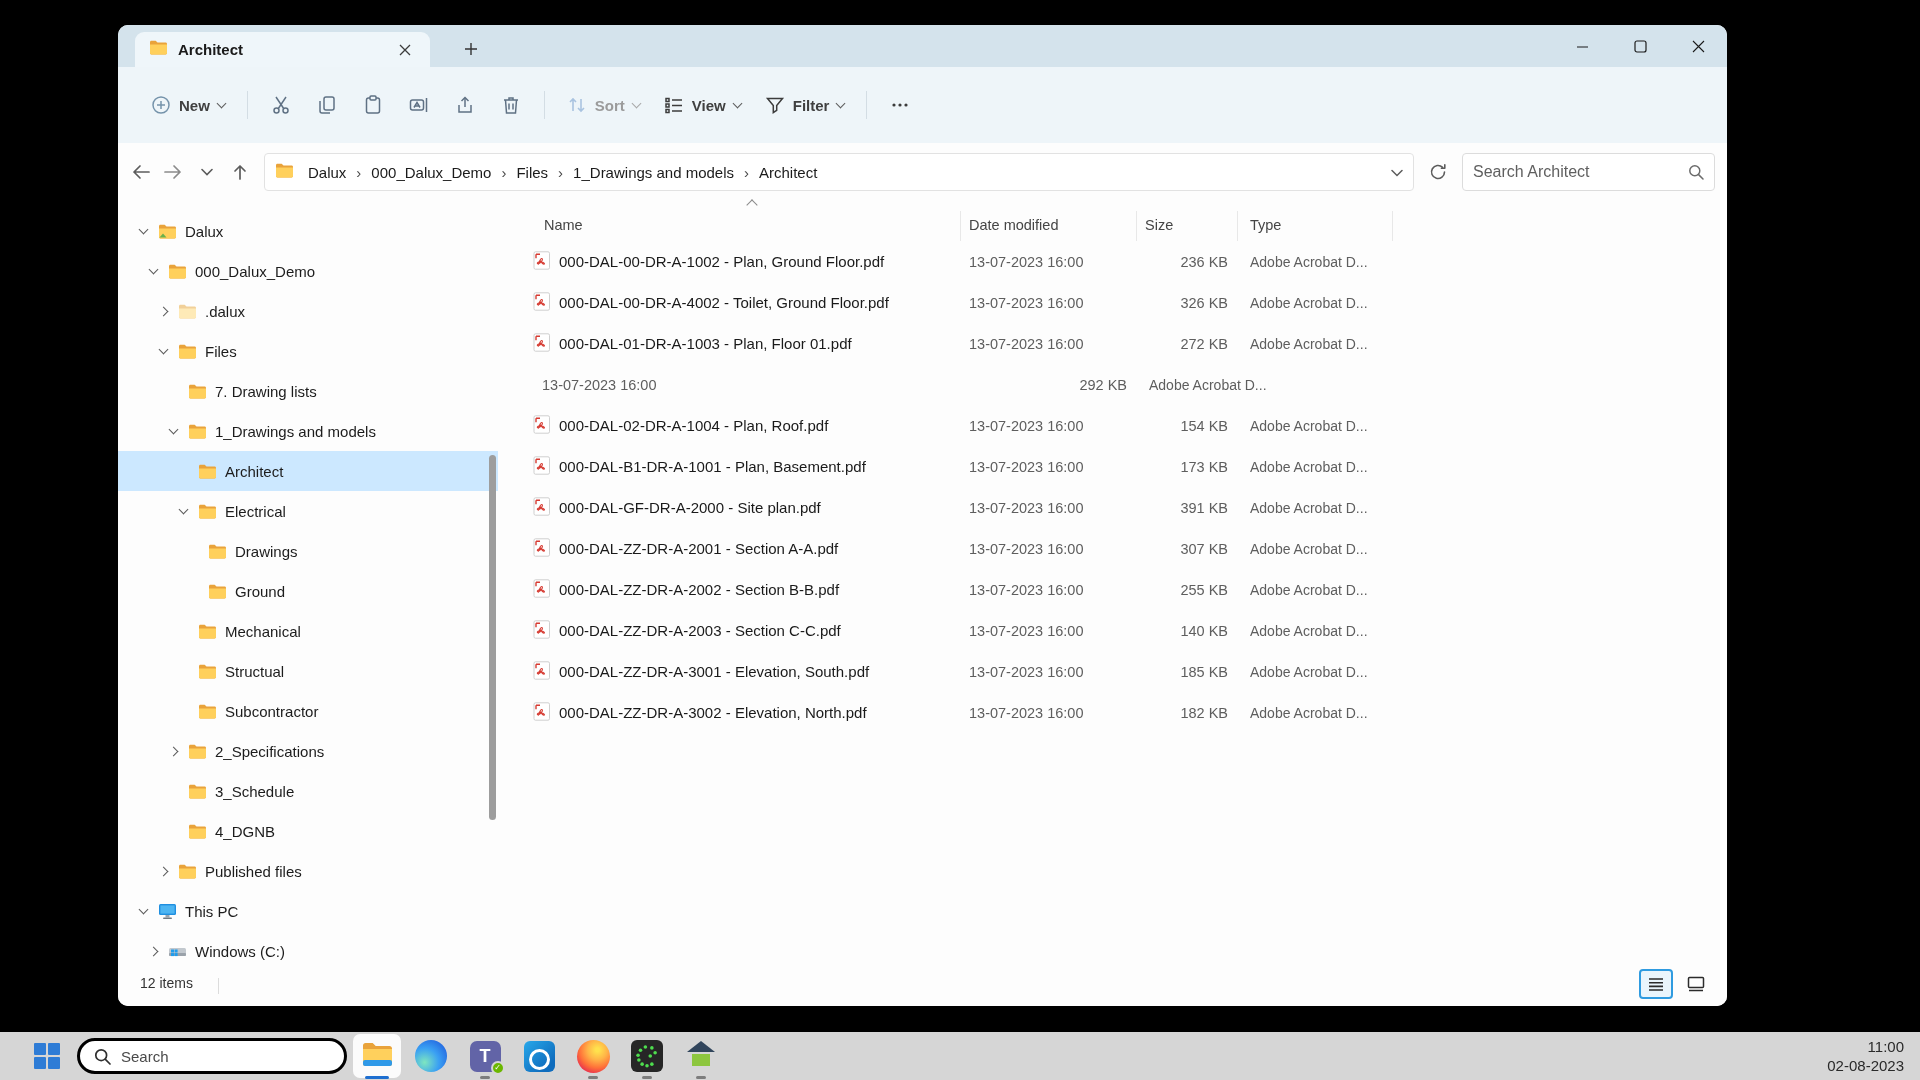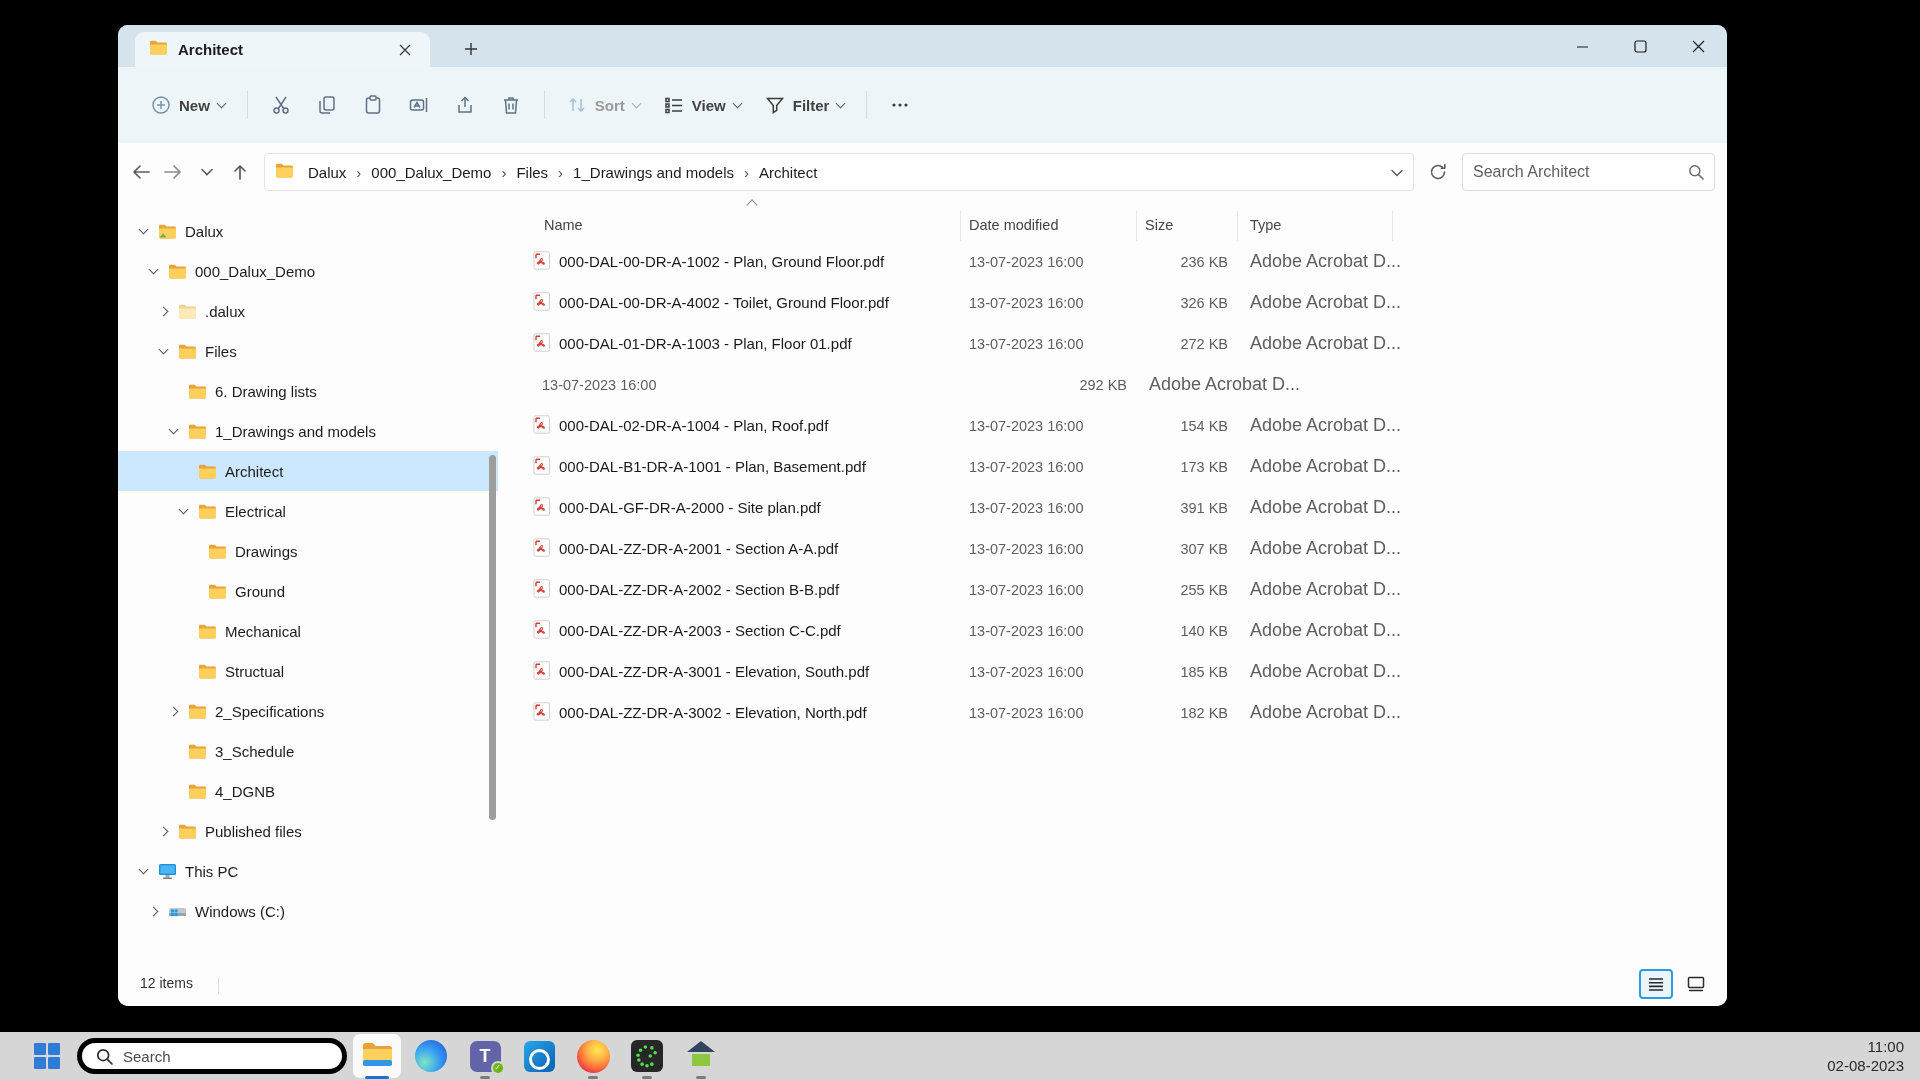--- a/index.html
+++ b/index.html
@@ -69,37 +69,37 @@
   .h-size { padding-left:9px; }
   .h-type { padding-left:13px; }
   .hsep { position:absolute; top:10px; width:1px; height:30px; background:#e8e8e8; }
   .sortcaret { position:absolute; left:250px; top:0px; width:8px; height:8px;
                border-left:1.5px solid #8a8a8a; border-top:1.5px solid #8a8a8a; transform:rotate(45deg); }
   .frows { position:absolute; top:40px; left:35px; }
   .frow { height:41px; display:grid; grid-template-columns:427px 176px 101px 155px; align-items:center; border-radius:4px; }
   .fname { display:flex; align-items:center; gap:8px; font-size:15px; color:#1a1a1a; white-space:nowrap; }
   .fdate { font-size:14.5px; color:#5e5e5e; padding-left:9px; white-space:nowrap; }
   .fsize { font-size:14.5px; color:#5e5e5e; text-align:right; padding-right:9px; white-space:nowrap; }
-  .ftype { font-size:18px; color:#5e5e5e; padding-left:13px; white-space:nowrap; }
+  .ftype { font-size:14px; color:#5e5e5e; padding-left:13px; white-space:nowrap; }
 
   
   .statusbar { position:absolute; left:0; bottom:0; right:0; height:40px; background:#fdfdfd; }
   .scount { position:absolute; left:22px; top:9px; font-size:14px; color:#333; }
   .sdiv { position:absolute; left:100px; top:12px; width:1px; height:16px; background:#dcdcdc; }
   .viewbtns { position:absolute; right:14px; top:3px; display:flex; gap:6px; }
   .vbtn { width:34px; height:30px; display:flex; align-items:center; justify-content:center; border-radius:4px; }
   .vbtn.active { border:2px solid #2f9be0; background:#eaf5fc; }
 
   
   .taskbar { position:absolute; left:0; top:1032px; width:1920px; height:48px; background:#d6d6d6;
              display:flex; align-items:center; }
   .startbtn { margin-left:27px; width:40px; height:40px; display:flex; align-items:center; justify-content:center; border-radius:6px; }
   .winlogo { width:26px; height:26px; display:grid; grid-template-columns:12px 12px; grid-template-rows:12px 12px; gap:2px; }
   .winlogo span { background:#2e7cd6; border-radius:1px; }
-  .tsearch { margin-left:10px; width:270px; height:36px; background:#fff; border:5px solid #000000; border-radius:18px;
+  .tsearch { margin-left:10px; width:270px; height:36px; background:#fff; border:3px solid #000000; border-radius:18px;
              display:flex; align-items:center; padding:0 14px; gap:10px; }
   .tsearch span { font-size:15px; color:#4a4a4a; }
   .tapp { position:relative; width:48px; height:44px; margin-left:6px; display:flex; align-items:center; justify-content:center; border-radius:7px; }
   .tapp.active { background:#fbfbfb; }
   .runDash { position:absolute; bottom:-1px; left:50%; transform:translateX(-50%); width:10px; height:3px; border-radius:2px; background:#7d7d7d; }
   .runDash.blue { width:24px; background:#1e6fd0; }
   .edgeicon { width:32px; height:32px; border-radius:50%;
               background:radial-gradient(circle at 30% 70%, #7ee6c0 0%, #3aa0f3 45%, #1b4fd8 100%); }
   .fficon { width:33px; height:33px; border-radius:50%;
             background:radial-gradient(circle at 62% 30%, #ffe14d 6%, #ffb347 32%, #ff7139 58%, #e8304e 80%, #962b93 98%); }
@@ -354,21 +354,21 @@
             <span class="tlabel">Files</span>
           </div>
           <div class="tree-row" style="padding-left: 44px;">
             <span class="chevslot"></span>
             <span class="ticon">
               <svg width="19" height="15" viewBox="0 0 19 15">
                 <path d="M1 2.2C1 1.4 1.6.8 2.4.8h4.3l1.8 1.8h8.1c.8 0 1.4.6 1.4 1.4v9c0 .8-.6 1.4-1.4 1.4H2.4C1.6 14.4 1 13.8 1 13z" fill="#e9a33b"></path>
                 <path d="M1 4.6h17v8.4c0 .8-.6 1.4-1.4 1.4H2.4C1.6 14.4 1 13.8 1 13z" fill="#ffd05c"></path>
               </svg>
             </span>
-            <span class="tlabel">6. Drawing lists</span>
+            <span class="tlabel">7. Drawing lists</span>
           </div>
           <div class="tree-row" style="padding-left: 44px;">
             <span class="chevslot">
               <span class="chev down"></span>
             </span>
             <span class="ticon">
               <svg width="19" height="15" viewBox="0 0 19 15">
                 <path d="M1 2.2C1 1.4 1.6.8 2.4.8h4.3l1.8 1.8h8.1c.8 0 1.4.6 1.4 1.4v9c0 .8-.6 1.4-1.4 1.4H2.4C1.6 14.4 1 13.8 1 13z" fill="#e9a33b"></path>
                 <path d="M1 4.6h17v8.4c0 .8-.6 1.4-1.4 1.4H2.4C1.6 14.4 1 13.8 1 13z" fill="#ffd05c"></path>
               </svg>
@@ -429,20 +429,30 @@
           </div>
           <div class="tree-row" style="padding-left: 54px;">
             <span class="chevslot"></span>
             <span class="ticon">
               <svg width="19" height="15" viewBox="0 0 19 15">
                 <path d="M1 2.2C1 1.4 1.6.8 2.4.8h4.3l1.8 1.8h8.1c.8 0 1.4.6 1.4 1.4v9c0 .8-.6 1.4-1.4 1.4H2.4C1.6 14.4 1 13.8 1 13z" fill="#e9a33b"></path>
                 <path d="M1 4.6h17v8.4c0 .8-.6 1.4-1.4 1.4H2.4C1.6 14.4 1 13.8 1 13z" fill="#ffd05c"></path>
               </svg>
             </span>
             <span class="tlabel">Structual</span>
+          </div>
+          <div class="tree-row" style="padding-left: 54px;">
+            <span class="chevslot"></span>
+            <span class="ticon">
+              <svg width="19" height="15" viewBox="0 0 19 15">
+                <path d="M1 2.2C1 1.4 1.6.8 2.4.8h4.3l1.8 1.8h8.1c.8 0 1.4.6 1.4 1.4v9c0 .8-.6 1.4-1.4 1.4H2.4C1.6 14.4 1 13.8 1 13z" fill="#e9a33b"></path>
+                <path d="M1 4.6h17v8.4c0 .8-.6 1.4-1.4 1.4H2.4C1.6 14.4 1 13.8 1 13z" fill="#ffd05c"></path>
+              </svg>
+            </span>
+            <span class="tlabel">Subcontractor</span>
           </div>
           <div class="tree-row" style="padding-left: 44px;">
             <span class="chevslot">
               <span class="chev right"></span>
             </span>
             <span class="ticon">
               <svg width="19" height="15" viewBox="0 0 19 15">
                 <path d="M1 2.2C1 1.4 1.6.8 2.4.8h4.3l1.8 1.8h8.1c.8 0 1.4.6 1.4 1.4v9c0 .8-.6 1.4-1.4 1.4H2.4C1.6 14.4 1 13.8 1 13z" fill="#e9a33b"></path>
                 <path d="M1 4.6h17v8.4c0 .8-.6 1.4-1.4 1.4H2.4C1.6 14.4 1 13.8 1 13z" fill="#ffd05c"></path>
               </svg>

